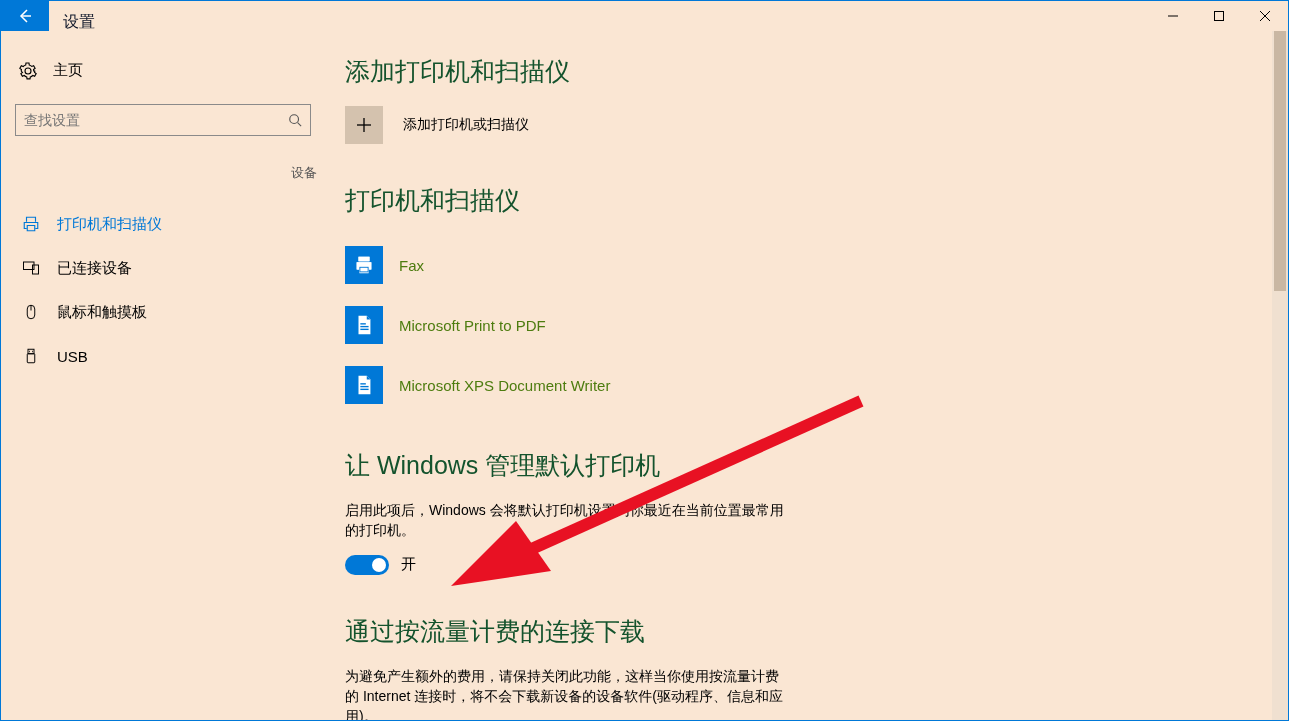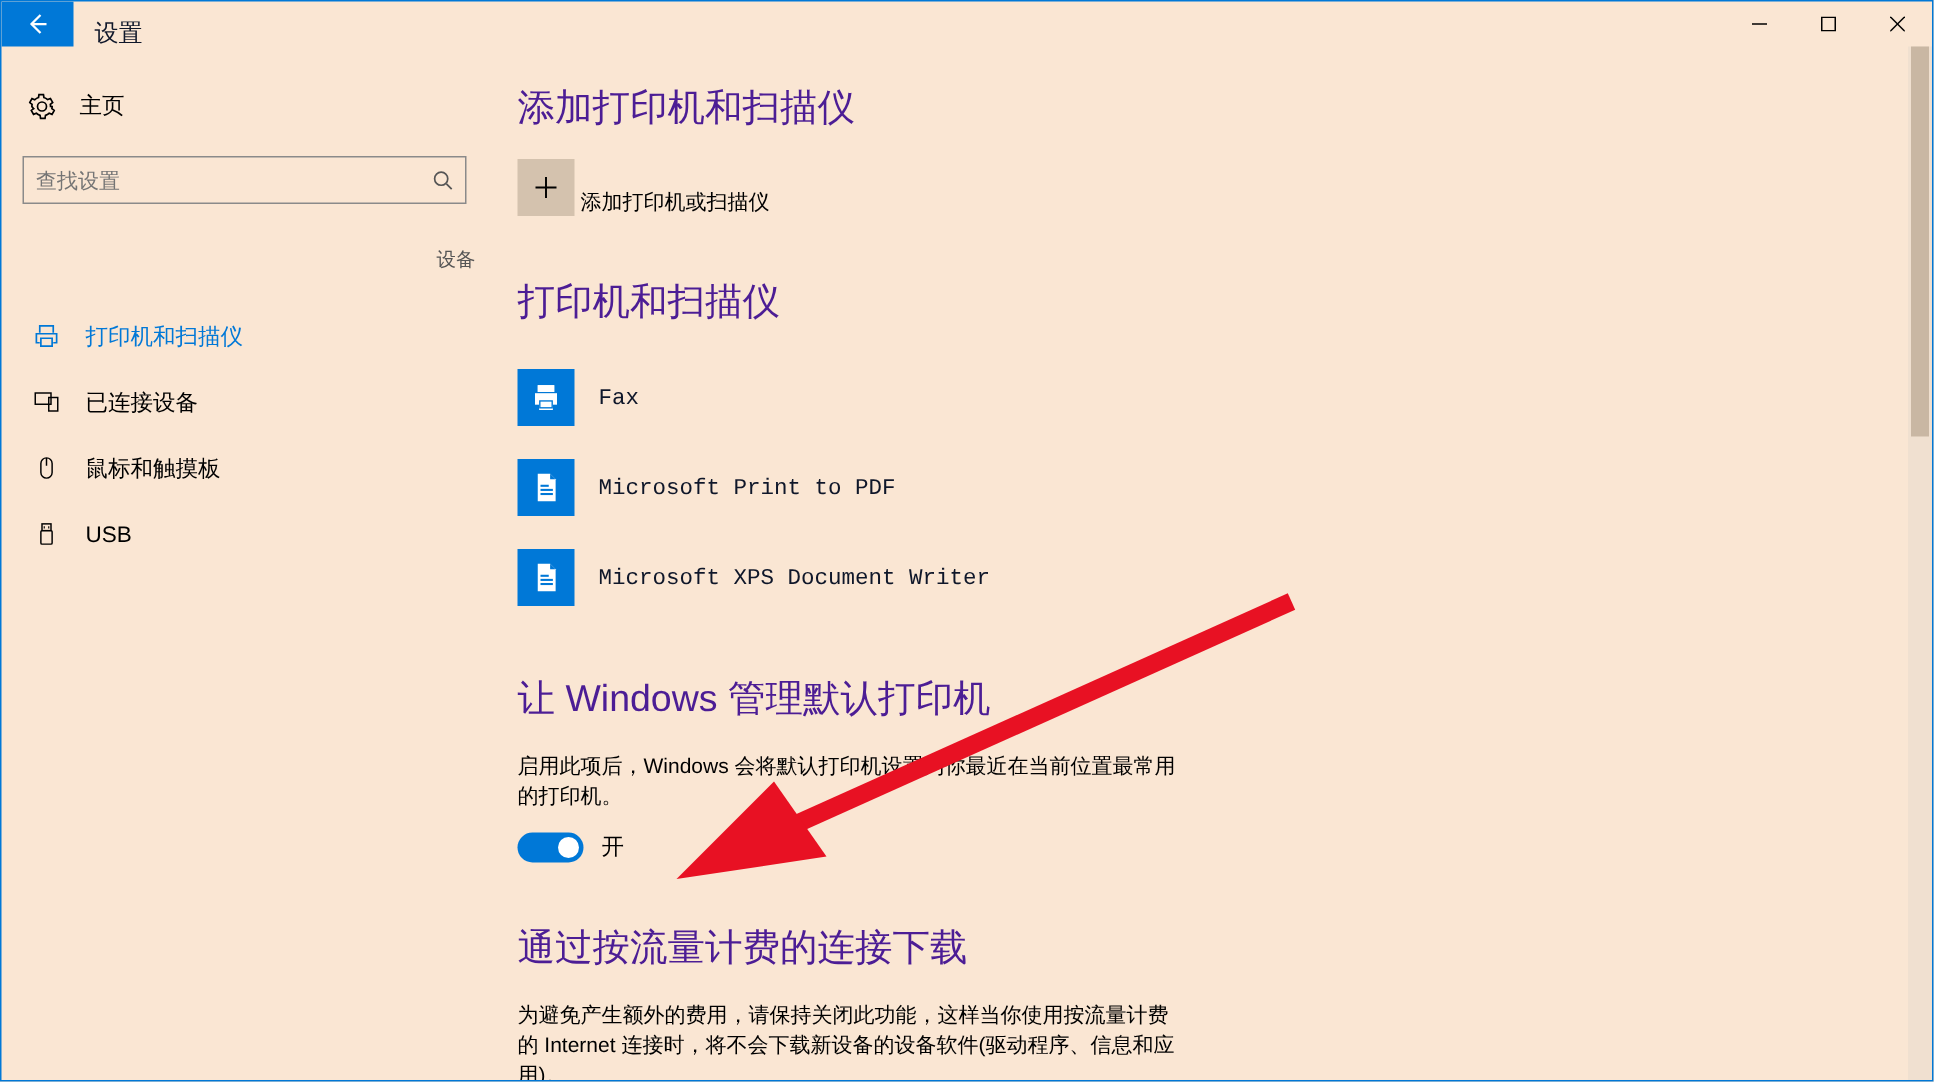--- a/index.html
+++ b/index.html
@@ -29,27 +29,27 @@
   .home-row .lbl { font-size: 15px; color: #000; }
   .search-box { border: 1px solid #8a8a8a; height: 32px; display: flex; align-items: center; padding: 0 8px; margin-bottom: 28px; width: 296px; gap: 44px; }
   .search-box input { flex: 1; border: none; background: transparent; font-size: 14px; outline: none; color: #555; }
   .search-box .sicon { color: #555; }
   .group-title { font-size: 13px; color: #555; margin-bottom: 20px; padding-left: 4px; text-align: right; }
   .nav-item { display: flex; align-items: center; gap: 16px; height: 44px; padding: 0 4px 0 6px; cursor: pointer; font-size: 15px; color: #000; }
   .nav-item.selected { color: #0078d7; }
   .nav-item .nicon { width: 20px; display: flex; justify-content: center; color: inherit; }
 
   
-  h1 { font-size: 25px; font-weight: 400; margin-bottom: 18px; color: #4c1d95; }
-  .add-row { display: flex; align-items: flex-end; gap: 4px; margin-bottom: 40px; cursor: pointer; }
+  h1 { font-size: 25px; font-weight: 400; margin-bottom: 18px; color: #14532d; }
+  .add-row { display: flex; align-items: center; gap: 20px; margin-bottom: 40px; cursor: pointer; }
   .add-tile { width: 38px; height: 38px; background: #d4c2ae; display: flex; align-items: center; justify-content: center; color: #000; }
   .add-row .albl { font-size: 14px; color: #000; }
   .printer-item { display: flex; align-items: center; gap: 16px; height: 60px; cursor: pointer; }
   .printer-tile { width: 38px; height: 38px; background: #0078d7; display: flex; align-items: center; justify-content: center; }
-  .printer-item .plbl { font-size: 15px; color: #0f172a; font-family: Liberation Mono, monospace; }
+  .printer-item .plbl { font-size: 15px; color: #4d7c0f; }
   .section-gap { height: 34px; }
   .desc { font-size: 14px; color: #000; max-width: 440px; line-height: 1.45; margin-bottom: 14px; }
   .toggle-row { display: flex; align-items: center; gap: 12px; margin-bottom: 40px; }
   .toggle { width: 44px; height: 20px; border-radius: 10px; background: #0078d7; position: relative; cursor: pointer; }
   .toggle .knob { position: absolute; right: 3px; top: 3px; width: 14px; height: 14px; border-radius: 50%; background: #fff; }
   .toggle-label { font-size: 15px; color: #000; }
 
   
   .arrow-overlay { position: absolute; pointer-events: none; }
 

